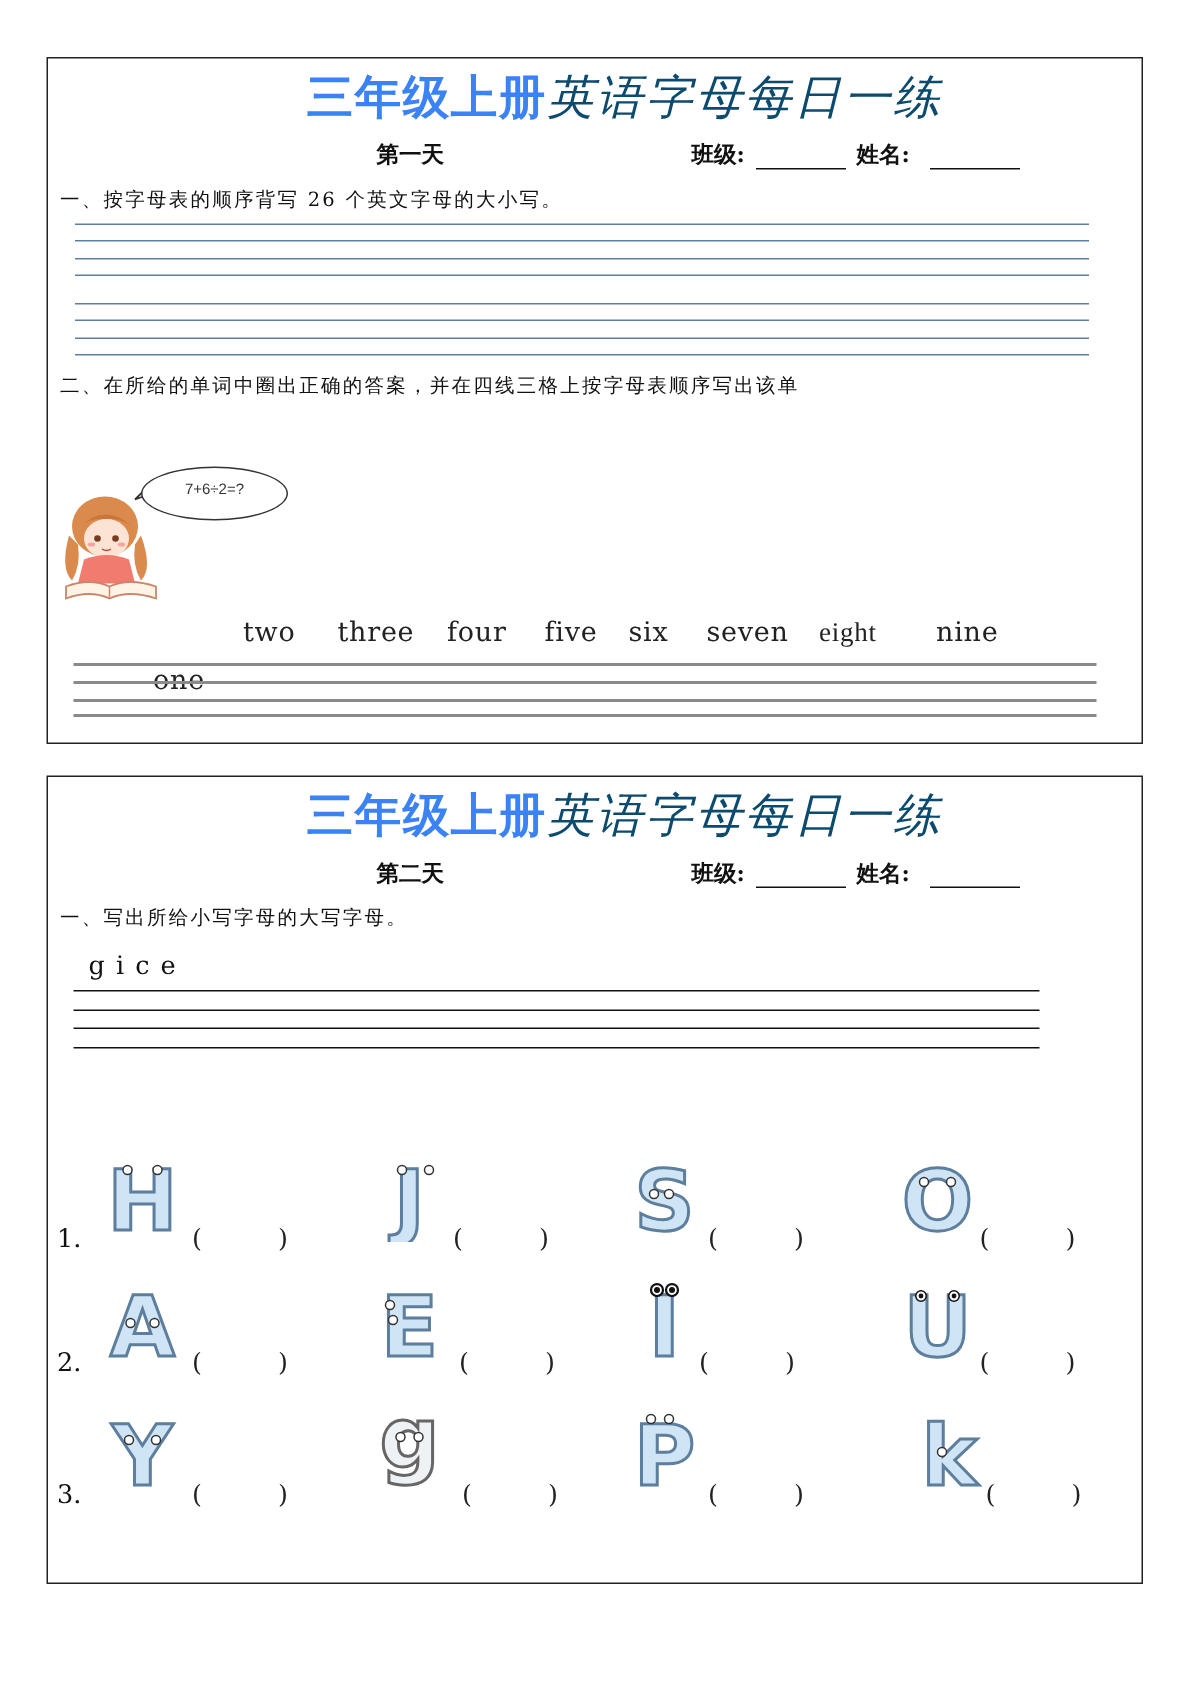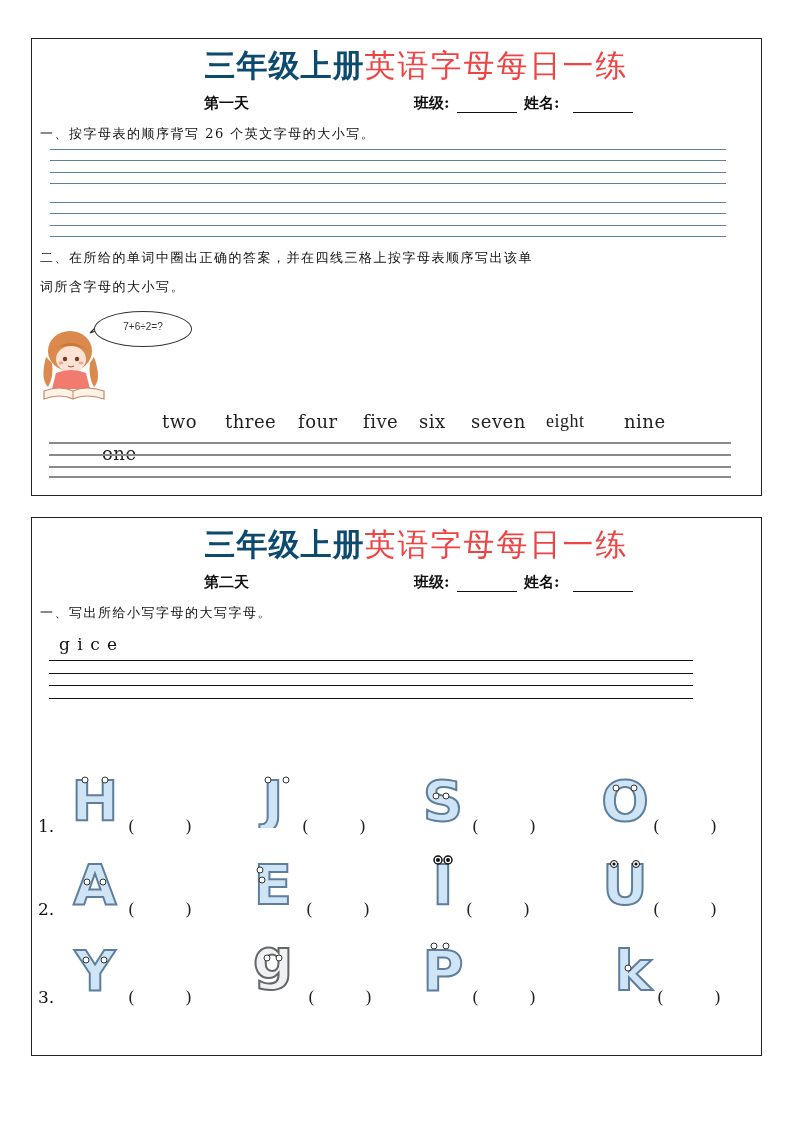--- a/index.html
+++ b/index.html
@@ -3,23 +3,23 @@
 <meta charset="utf-8">
 <style>
   html, body { margin: 0; padding: 0; background: #ffffff; }
   body { width: 792px; height: 1122px; position: relative; overflow: hidden;
          font-family: "DejaVu Serif", "Liberation Serif", serif; color: #111; }
   .card { position: absolute; left: 31px; width: 731px; border: 1px solid #222; background: #fff; box-sizing: border-box; }
   #card1 { top: 38px; height: 458px; }
   #card2 { top: 517px; height: 539px; }
   .abs { position: absolute; }
   .title { left: 0; right: 0; top: 6px; text-align: center; font-size: 31px; line-height: 40px; white-space: nowrap; }
-  .title .t1 { font-family: "DejaVu Sans", "Liberation Sans", sans-serif; font-weight: bold; color: #0c4a6e; letter-spacing: 1px; padding-left: 40px; }
-  .title .t2 { font-family: "DejaVu Serif", "Liberation Serif", serif; color: #ef4444; letter-spacing: 2px; }
-  .meta { top: 54px; font-size: 15px; font-weight: bold; line-height: 20px; }
+  .title .t1 { font-family: "DejaVu Sans", "Liberation Sans", sans-serif; font-weight: bold; color: #3b82f6; letter-spacing: 1px; padding-left: 40px; }
+  .title .t2 { font-family: "DejaVu Serif", "Liberation Serif", serif; color: #0c4a6e; letter-spacing: 2px; font-style: italic; }
+  .meta { top: 54px; font-size: 15px; font-weight: bold; line-height: 20px; margin-left: 47px; }
   .meta .blank { display: inline-block; width: 60px; border-bottom: 1px solid #111; height: 16px; vertical-align: bottom; margin: 0 2px; }
   .q { font-size: 13px; line-height: 20px; letter-spacing: 1.5px; white-space: nowrap; }
   .bline { position: absolute; left: 18px; width: 676px; height: 1px; background: #5b7fa0; }
   .gline { position: absolute; left: 17px; width: 682px; height: 2px; background: #8a8a8a; }
   .kline { position: absolute; left: 17px; width: 644px; height: 1px; background: #111; }
   .word { position: absolute; top: 372px; font-size: 18px; letter-spacing: 0.5px; color: #222; }
   .bubble { position: absolute; left: 62px; top: 272px; width: 96px; height: 34px; border: 1.3px solid #333; border-radius: 50%; background: #fff; }
   .bubble span { position: absolute; left: 0; right: 0; top: 9px; text-align: center; font-family: "Liberation Sans", sans-serif; font-size: 10px; color: #333; }
   .rownum { position: absolute; font-size: 17px; }
   .paren { position: absolute; font-size: 17px; color: #222; width: 64px; display: flex; justify-content: space-between; }
@@ -46,21 +46,20 @@
     <div class="bline" style="top:121px;"></div>
     <div class="bline" style="top:133px;"></div>
     <div class="bline" style="top:144px;"></div>
     <div class="bline" style="top:163px;"></div>
     <div class="bline" style="top:174px;"></div>
     <div class="bline" style="top:186px;"></div>
     <div class="bline" style="top:197px;"></div>
   </div>
 
   <div class="abs q" style="left:8px; top:209px;">二、在所给的单词中圈出正确的答案，并在四线三格上按字母表顺序写出该单</div>
-  <div class="abs q" style="left:8px; top:238px;">词所含字母的大小写。</div>
 
   <svg class="abs" style="left:8px; top:290px;" width="70" height="76" viewBox="0 0 70 76">
     <ellipse cx="30" cy="22" rx="22" ry="20" fill="#d98a4c"></ellipse>
     <path d="M6 28 Q0 50 8 58 Q14 48 12 34Z" fill="#d98a4c"></path>
     <path d="M54 28 Q62 50 54 58 Q48 48 50 34Z" fill="#d98a4c"></path>
     <ellipse cx="31" cy="30" rx="15" ry="13" fill="#fde3d3"></ellipse>
     <path d="M14 22 Q30 6 48 22 Q40 16 30 17 Q20 16 14 22Z" fill="#c97638"></path>
     <circle cx="25" cy="30" r="2.2" fill="#7a3b20"></circle>
     <circle cx="37" cy="30" r="2.2" fill="#7a3b20"></circle>
     <path d="M28 37 Q31 39 34 37" stroke="#b24a3a" stroke-width="1" fill="none"></path>

